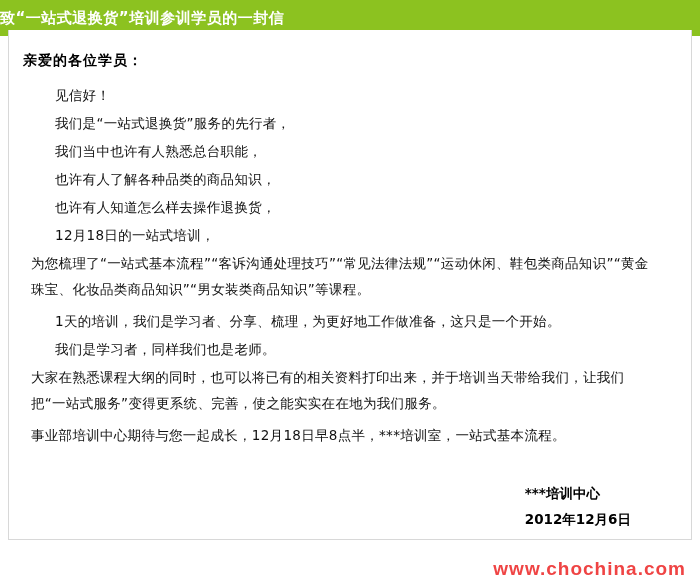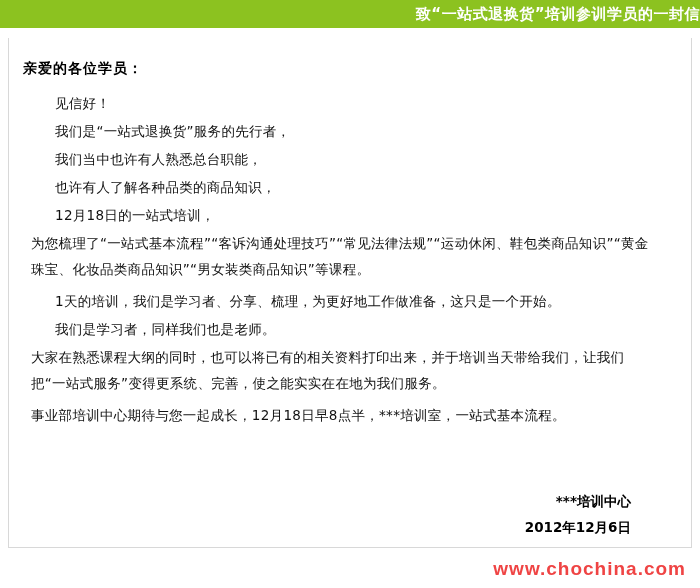--- a/index.html
+++ b/index.html
@@ -17,37 +17,37 @@
     position: relative;
     width: 700px;
     height: 588px;
     background: #ffffff;
   }
   .header-bar {
     position: absolute;
     left: 0;
     top: 0;
     width: 700px;
-    height: 28px;
+    height: 36px;
     background: #8cc220;
     display: flex;
     align-items: center;
-    justify-content: flex-end;
+    justify-content: flex-start;
   }
   .header-title {
     color: #ffffff;
     font-size: 15px;
     font-weight: bold;
     letter-spacing: 0.5px;
     font-family: "DejaVu Sans", "Liberation Sans", sans-serif;
   }
   .letter-body {
     position: absolute;
     left: 8px;
-    top: 38px;
+    top: 30px;
     width: 684px;
     height: 510px;
     background: #ffffff;
     border: 1px solid #d8d8d8;
     border-top: none;
     box-sizing: border-box;
   }
   .salutation {
     position: absolute;
     left: 14px;
@@ -86,21 +86,21 @@
     vertical-align: -2px;
     margin-left: 2px;
   }
   .box-glyph + .box-glyph {
     margin-left: 3px;
   }
   .signature {
     position: absolute;
     right: 60px;
     top: 450px;
-    text-align: right;
+    text-align: left;
   }
   .sign-line {
     font-size: 13.5px;
     font-weight: bold;
     color: #000000;
     line-height: 26px;
     font-family: "DejaVu Sans", "Liberation Sans", sans-serif;
   }
   .watermark {
     position: absolute;
@@ -124,20 +124,21 @@
 
   <div class="letter-body">
 
     <div class="salutation">亲爱的各位学员：</div>
 
     <div class="para-block">
       <p class="para tight">见信好！</p>
       <p class="para tight">我们是“一站式退换货”服务的先行者，</p>
       <p class="para tight">我们当中也许有人熟悉总台职能，</p>
       <p class="para tight">也许有人了解各种品类的商品知识，</p>
+      <p class="para tight">也许有人知道怎么样去操作退换货，</p>
       <p class="para tight">12月18日的一站式培训，</p>
       <p class="para para-wide">为您梳理了“一站式基本流程”“客诉沟通处理技巧”“常见法律法规”“运动休闲、鞋包类商品知识”“黄金珠宝、化妆品类商品知识”“男女装类商品知识”等课程。</p>
       <p class="para tight">1天的培训，我们是学习者、分享、梳理，为更好地工作做准备，这只是一个开始。</p>
       <p class="para tight">我们是学习者，同样我们也是老师。</p>
       <p class="para para-wide">大家在熟悉课程大纲的同时，也可以将已有的相关资料打印出来，并于培训当天带给我们，让我们把“一站式服务”变得更系统、完善，使之能实实在在地为我们服务。</p>
       <p class="para para-wide">事业部培训中心期待与您一起成长，12月18日早8点半，***培训室，一站式基本流程。</p>
     </div>
 
     <div class="signature">
       <div class="sign-line">***培训中心</div>

